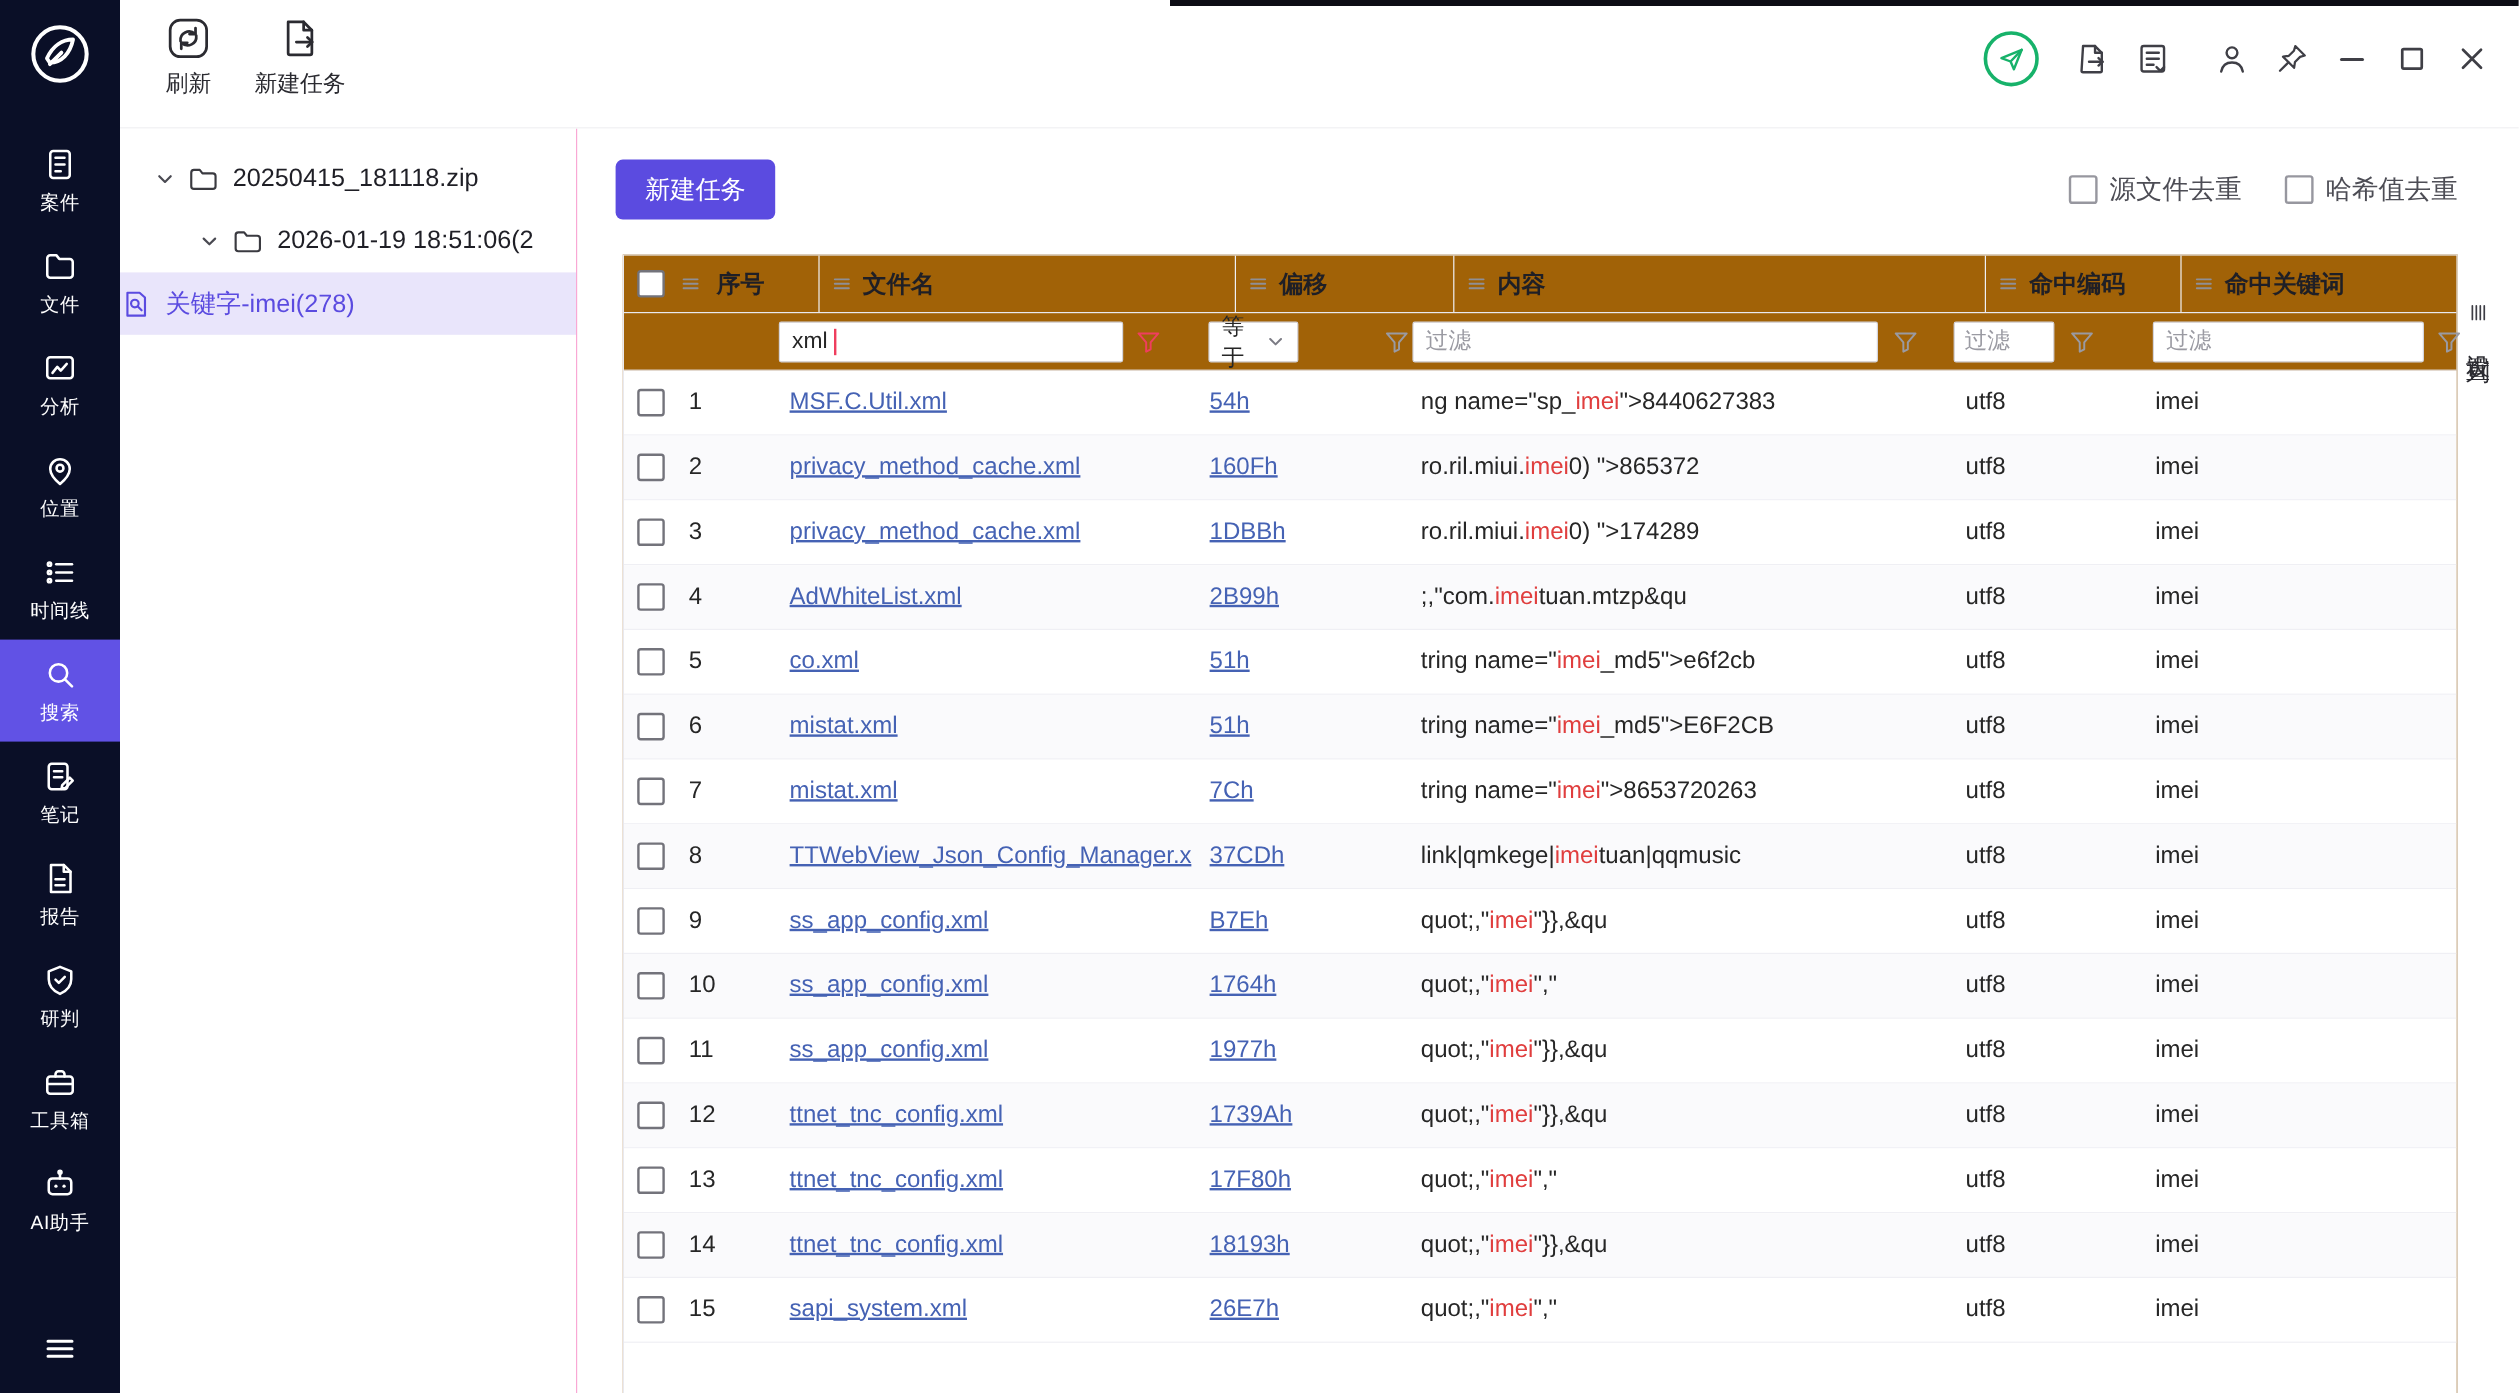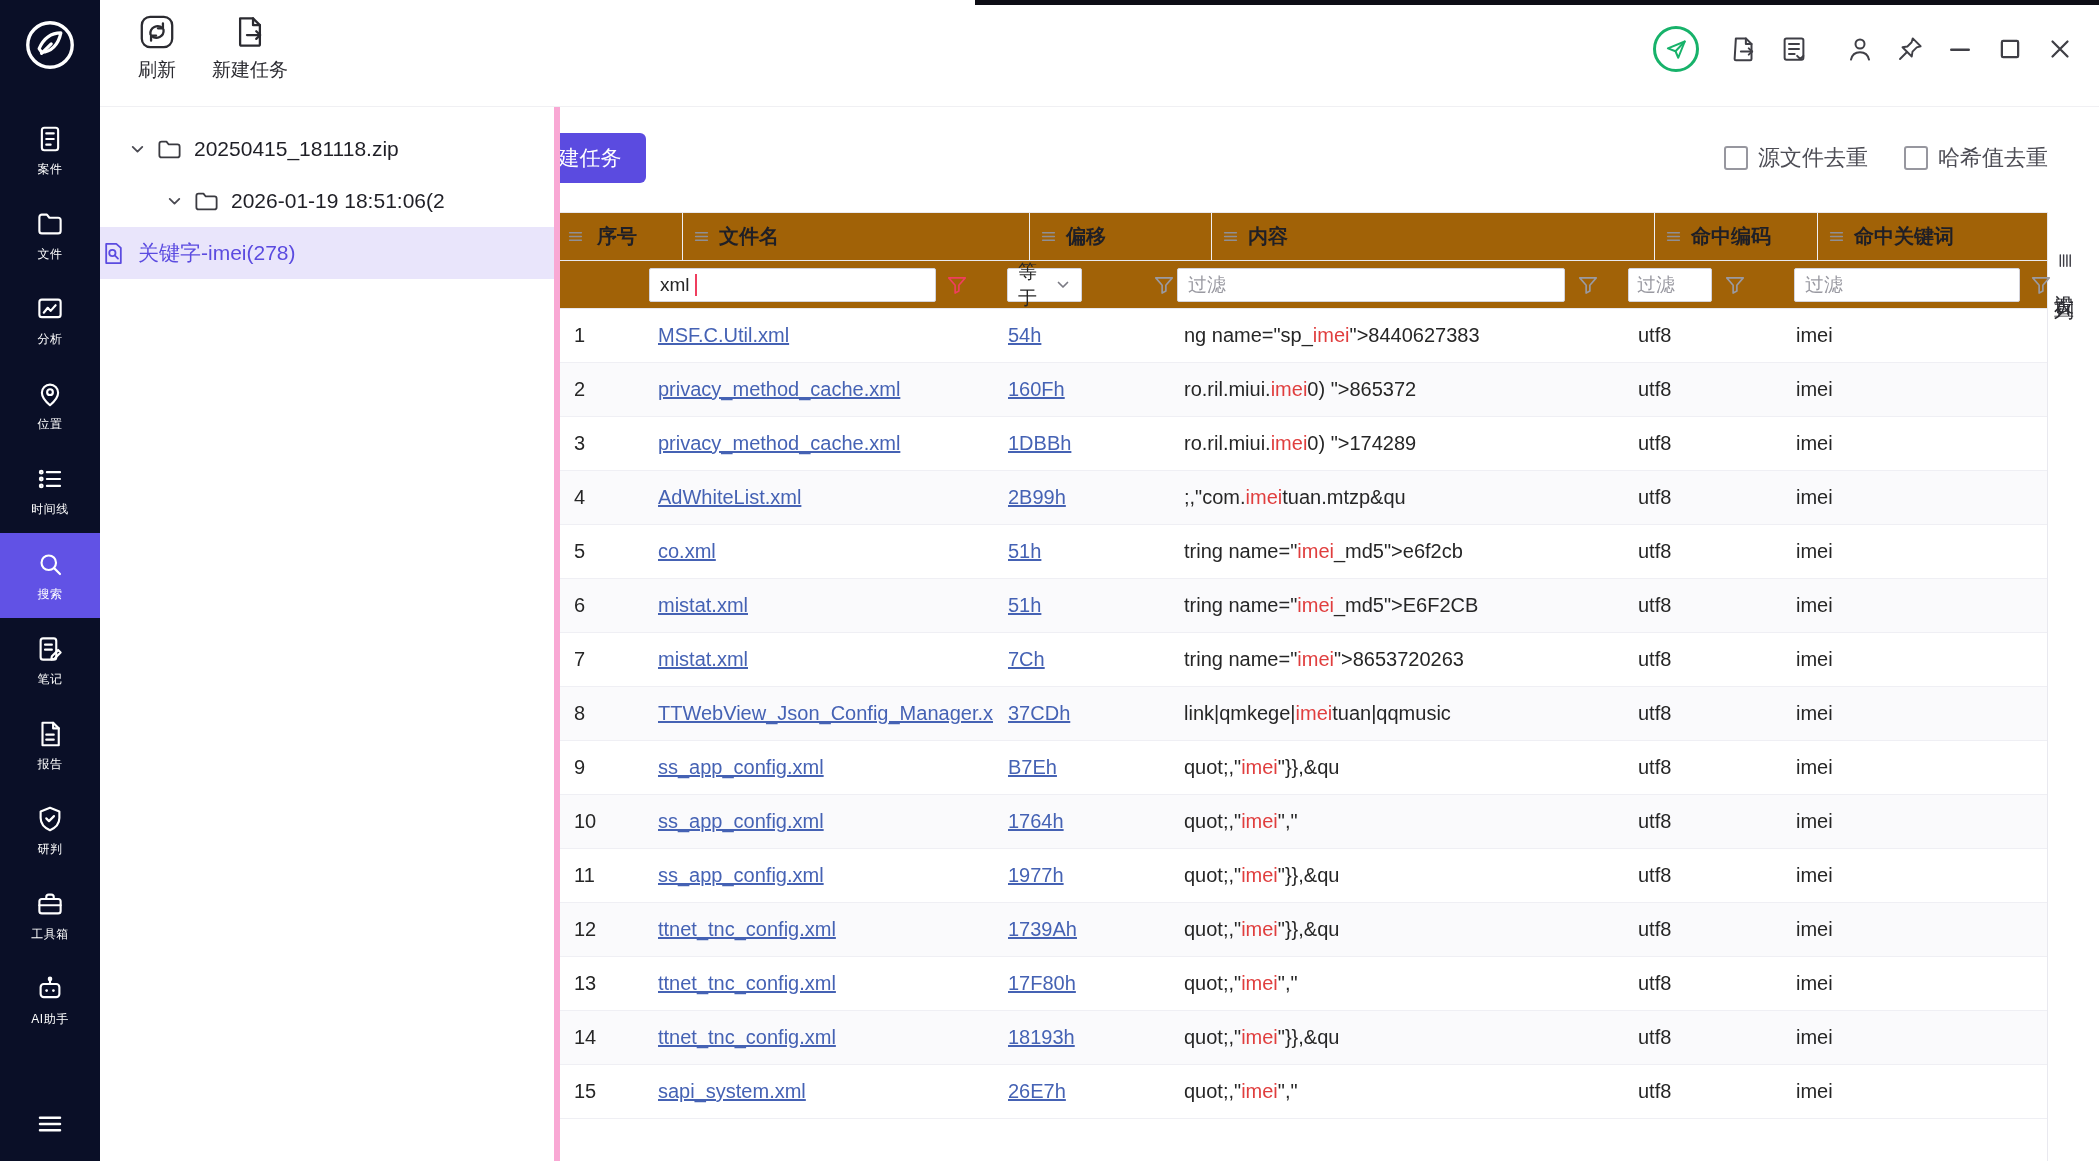--- a/index.html
+++ b/index.html
@@ -20,40 +20,40 @@
   
   .top-dark{position:absolute;left:975px;top:0;right:0;height:5px;background:#0d0d15;z-index:60;}
 
   
   .sidebar{position:absolute;left:0;top:0;width:100px;height:100%;background:var(--sidebar_bg);display:flex;flex-direction:column;align-items:center;z-index:40;}
   .logo{margin-top:16px;width:58px;height:58px;color:#fff;}
   .nav{margin-top:34px;width:100%;display:flex;flex-direction:column;}
   .side-item{width:100%;height:85px;display:flex;flex-direction:column;align-items:center;justify-content:center;gap:7px;color:#fff;cursor:pointer;}
   .side-item.active{background:#6152e5;}
   .side-item .sicon svg{width:30px;height:30px;}
-  .side-item .slbl{font-size:12px;letter-spacing:.5px;}
+  .side-item .slbl{font-size:16px;letter-spacing:.5px;}
   .hamburger{margin-top:auto;margin-bottom:22px;color:#fff;cursor:pointer;}
   .hamburger svg{width:30px;height:30px;stroke-width:2;}
 
   
   .topbar{position:absolute;left:100px;top:0;right:0;height:107px;background:#fff;border-bottom:1px solid #f0f0f3;z-index:30;}
   .tbtn{position:absolute;top:13px;display:flex;flex-direction:column;align-items:center;gap:6px;cursor:pointer;color:#2b2b31;}
   .tbtn svg{width:38px;height:38px;}
   .tbtn .tlbl{font-size:19px;}
   .tbtn.refresh{left:38px;}
   .tbtn.export{left:112px;}
   .winicons{position:absolute;right:24px;top:26px;display:flex;align-items:center;gap:20px;color:#3f3f46;}
   .winicons .wic{cursor:pointer;}
   .winicons .wic svg{width:30px;height:30px;}
   .green-circle{width:46px;height:46px;border:3px solid var(--green_icon);border-radius:50%;display:flex;align-items:center;justify-content:center;color:var(--green_icon);cursor:pointer;}
   .green-circle svg{width:26px;height:26px;}
   .ml12{margin-left:10px;} .ml14{margin-left:16px;}
 
   
-  .tree{position:absolute;left:100px;top:107px;width:460px;bottom:0;background:#fff;border-right:6px solid #f9a8d4;padding-top:16px;z-index:20;}
+  .tree{position:absolute;left:100px;top:107px;width:381px;bottom:0;background:#fff;border-right:1px solid #f9a8d4;padding-top:16px;z-index:20;}
   .tree-row{display:flex;align-items:center;height:52px;font-size:21px;color:#1f1f26;cursor:pointer;white-space:nowrap;}
   .tree-row .chev{color:#4a4a52;margin-right:10px;}
   .tree-row .chev svg{width:17px;height:17px;}
   .tree-row .ficon{color:#3a3a40;margin-right:11px;}
   .tree-row .ficon svg{width:27px;height:27px;}
   .tr1{padding-left:29px;}
   .tr2{padding-left:66px;}
   .tr3{background:var(--tree_selected_bg);color:var(--accent);}
   .tr3 .ficon{color:var(--accent);}
 

